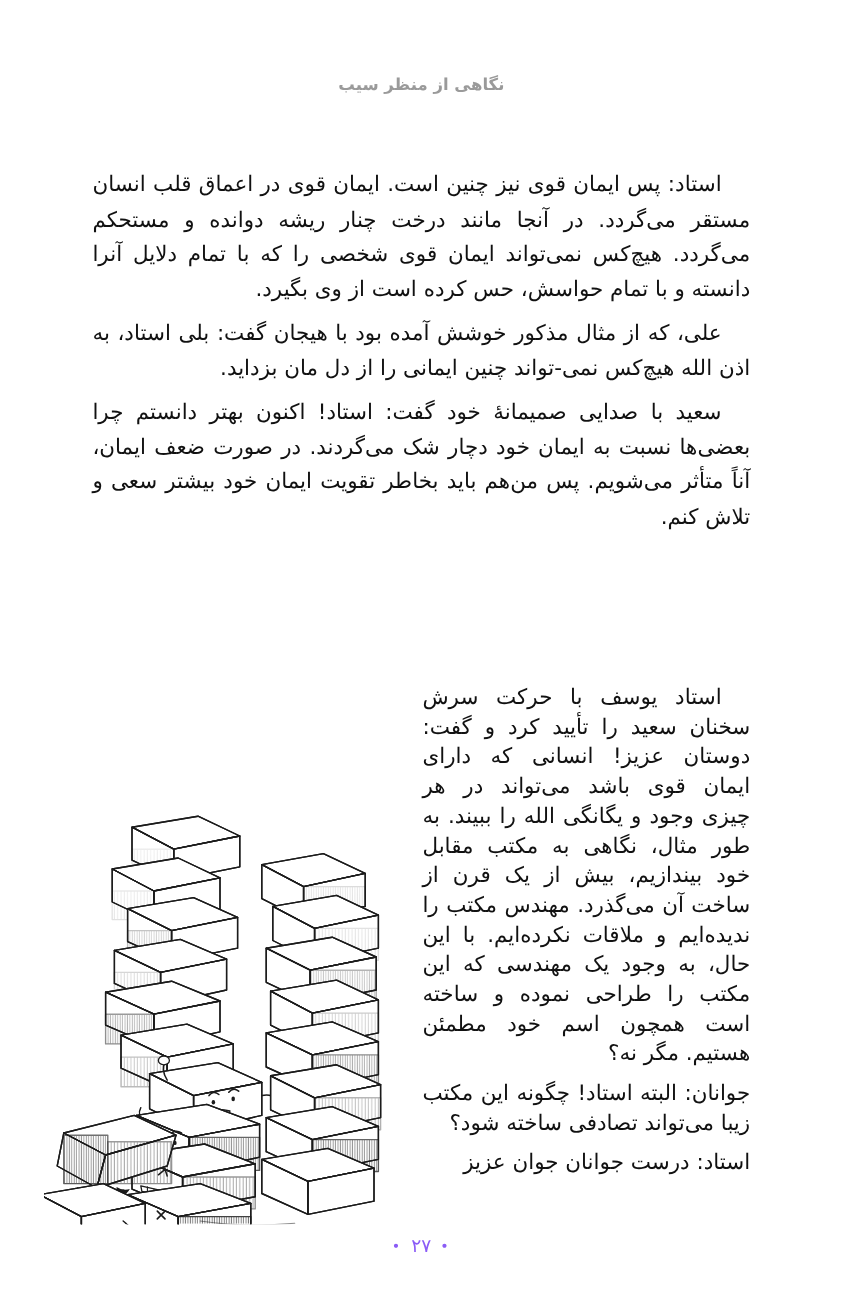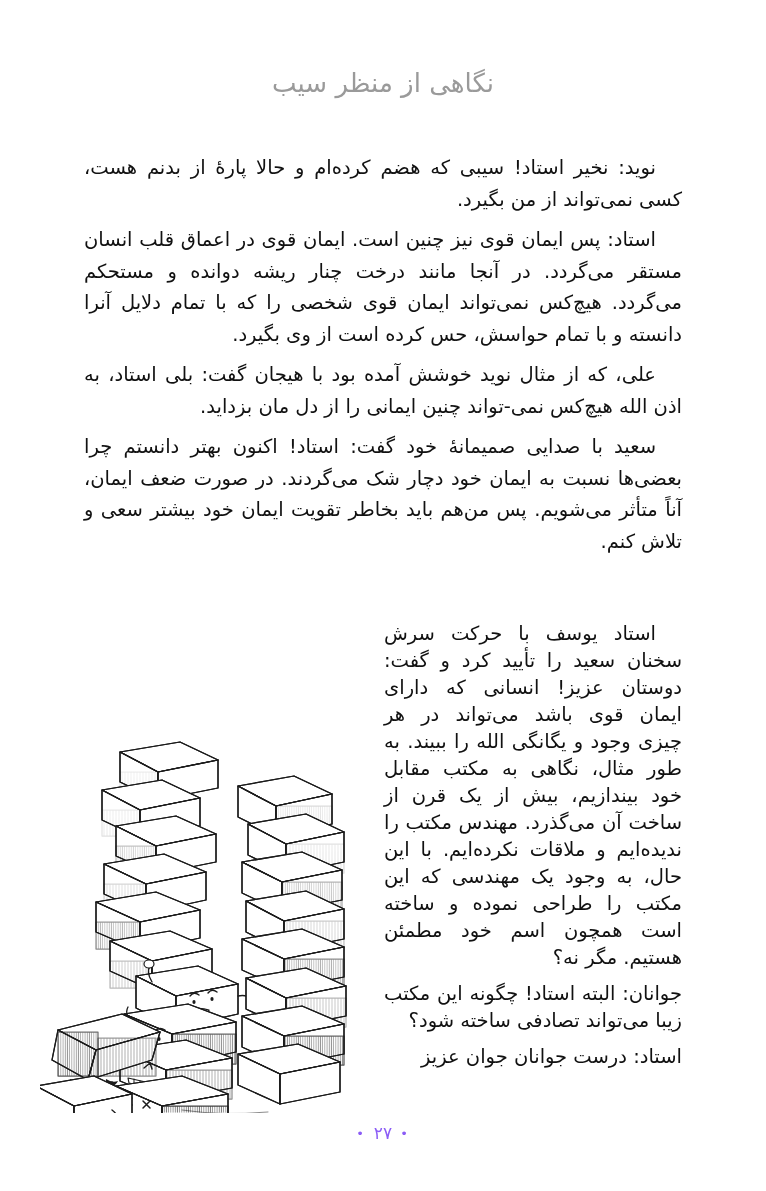--- a/index.html
+++ b/index.html
@@ -16,22 +16,22 @@
     width:766px;height:1191px;
     box-sizing:border-box;
   }
 
   
   .running-header{
     position:absolute;
     top:68px;left:0;right:0;
     text-align:center;
     color:#9a9a9a;
-    font-size:26px;
-    font-weight:normal;
+    font-size:15px;
+    font-weight:bold;
     letter-spacing:0.5px;
     direction:rtl;
     line-height:1.2;
   }
 
   
   .text-column{
     position:absolute;
     top:152px;
     right:84px;
@@ -86,23 +86,22 @@
   .folio .num{vertical-align:middle;}
 </style>
 </head>
 <body>
 
 <div class="page">
 
   <div class="running-header">نگاهی از منظر سیب</div>
 
   <div class="text-column">
-    <p class="para">نوید: نخیر استاد! سیبی که هضم کرده‌ام و حالا پارهٔ از بدنم هست، کسی نمی‌تواند از من بگیرد.</p>
     <p class="para">استاد: پس ایمان قوی نیز چنین است. ایمان قوی در اعماق قلب انسان مستقر می‌گردد. در آنجا مانند درخت چنار ریشه دوانده و مستحکم می‌گردد. هیچ‌کس نمی‌تواند ایمان قوی شخصی را که با تمام دلایل آنرا دانسته و با تمام حواسش، حس کرده است از وی بگیرد.</p>
-    <p class="para">علی، که از مثال نوید خوشش آمده بود با هیجان گفت: بلی استاد، به اذن الله هیچ‌کس نمی-تواند چنین ایمانی را از دل مان بزداید.</p>
+    <p class="para">علی، که از مثال مذکور خوشش آمده بود با هیجان گفت: بلی استاد، به اذن الله هیچ‌کس نمی-تواند چنین ایمانی را از دل مان بزداید.</p>
     <p class="para">سعید با صدایی صمیمانهٔ خود گفت: استاد! اکنون بهتر دانستم چرا بعضی‌ها نسبت به ایمان خود دچار شک می‌گردند. در صورت ضعف ایمان، آناً متأثر می‌شویم. پس من‌هم باید بخاطر تقویت ایمان خود بیشتر سعی و تلاش کنم.</p>
   </div>
 
   <div style="position:absolute;top:620px;right:84px;left:84px;direction:rtl;font-size:19.5px;line-height:27px;">
     <div class="float-art" aria-hidden="true"></div>
     <p class="para">استاد یوسف با حرکت سرش سخنان سعید را تأیید کرد و گفت: دوستان عزیز! انسانی که دارای ایمان قوی باشد می‌تواند در هر چیزی وجود و یگانگی الله را ببیند. به طور مثال، نگاهی به مکتب مقابل خود بیندازیم، بیش از یک قرن از ساخت آن می‌گذرد. مهندس مکتب را ندیده‌ایم و ملاقات نکرده‌ایم. با این حال، به وجود یک مهندسی که این مکتب را طراحی نموده و ساخته است همچون اسم خود مطمئن هستیم. مگر نه؟</p>
     <p class="para" style="text-indent:0;">جوانان: البته استاد! چگونه این مکتب زیبا می‌تواند تصادفی ساخته شود؟</p>
     <p class="para" style="text-indent:0;">استاد: درست جوانان جوان عزیز</p>
   </div>
 

